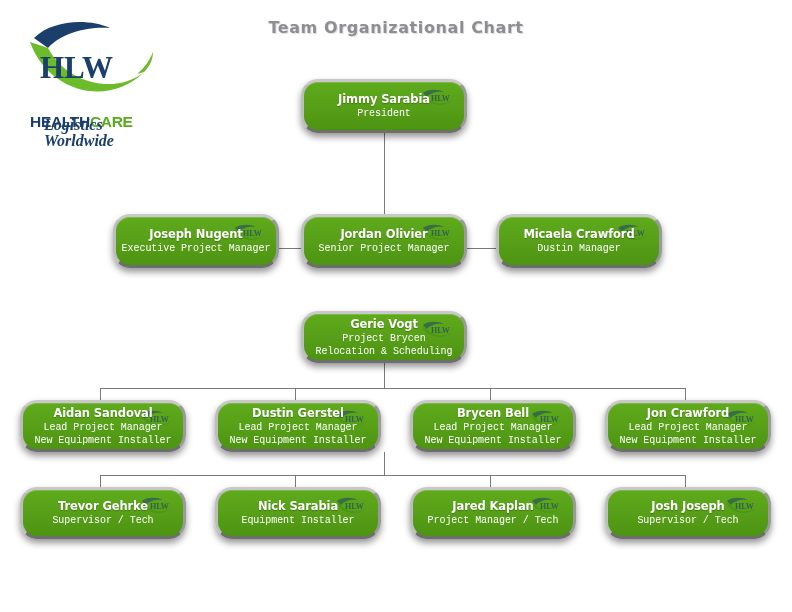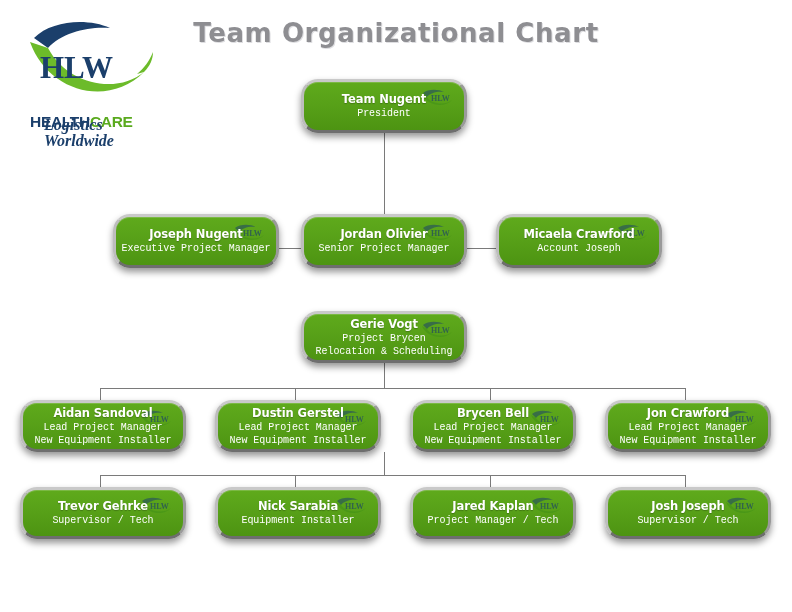--- a/index.html
+++ b/index.html
@@ -64,21 +64,21 @@
 
   
   #title {
     position: absolute;
     left: 0;
     top: 18px;
     width: 792px;
     text-align: center;
     font-family: "DejaVu Sans", sans-serif;
     font-weight: bold;
-    font-size: 26px;
+    font-size: 16px;
     letter-spacing: 0.6px;
     color: #8e8e92;
     text-shadow: 1px 1px 0 rgba(200,200,205,0.6);
   }
 
   
   .line {
     position: absolute;
     background: #7a7a7a;
   }
@@ -171,21 +171,21 @@
   <div class="line vline" style="left:295px; top:475px; height:12px;"></div>
   <div class="line vline" style="left:490px; top:475px; height:12px;"></div>
   <div class="line vline" style="left:685px; top:475px; height:12px;"></div>
 
   <div class="node" style="left:301px; top:79px; width:166px; height:54px;">
     <svg class="wm" viewBox="0 0 34 22">
       <path d="M2 5 C 7 1, 17 1, 23 4 C 16 3, 9 5, 6 9 Z" fill="#1b3f6b" opacity="0.55"></path>
       <path d="M1 6 C 5 17, 23 21, 31 12 C 24 18, 10 16, 6 9 Z" fill="#3f8f17" opacity="0.55"></path>
       <text x="10" y="13" font-family="Liberation Serif, serif" font-size="8" font-weight="bold" fill="#1b3f6b" opacity="0.65">HLW</text>
     </svg>
-    <div class="nm">Team Nugent</div>
+    <div class="nm">Jimmy Sarabia</div>
     <div class="tl">President</div>
   </div>
 
   <div class="node" style="left:113px; top:214px; width:166px; height:54px;">
     <svg class="wm" viewBox="0 0 34 22">
       <path d="M2 5 C 7 1, 17 1, 23 4 C 16 3, 9 5, 6 9 Z" fill="#1b3f6b" opacity="0.55"></path>
       <path d="M1 6 C 5 17, 23 21, 31 12 C 24 18, 10 16, 6 9 Z" fill="#3f8f17" opacity="0.55"></path>
       <text x="10" y="13" font-family="Liberation Serif, serif" font-size="8" font-weight="bold" fill="#1b3f6b" opacity="0.65">HLW</text>
     </svg>
     <div class="nm">Joseph  Nugent</div>
@@ -202,21 +202,21 @@
     <div class="tl">Senior Project Manager</div>
   </div>
 
   <div class="node" style="left:496px; top:214px; width:166px; height:54px;">
     <svg class="wm" viewBox="0 0 34 22">
       <path d="M2 5 C 7 1, 17 1, 23 4 C 16 3, 9 5, 6 9 Z" fill="#1b3f6b" opacity="0.55"></path>
       <path d="M1 6 C 5 17, 23 21, 31 12 C 24 18, 10 16, 6 9 Z" fill="#3f8f17" opacity="0.55"></path>
       <text x="10" y="13" font-family="Liberation Serif, serif" font-size="8" font-weight="bold" fill="#1b3f6b" opacity="0.65">HLW</text>
     </svg>
     <div class="nm">Micaela Crawford</div>
-    <div class="tl">Account Joseph</div>
+    <div class="tl">Dustin Manager</div>
   </div>
 
   <div class="node" style="left:301px; top:311px; width:166px; height:52px;">
     <svg class="wm" viewBox="0 0 34 22">
       <path d="M2 5 C 7 1, 17 1, 23 4 C 16 3, 9 5, 6 9 Z" fill="#1b3f6b" opacity="0.55"></path>
       <path d="M1 6 C 5 17, 23 21, 31 12 C 24 18, 10 16, 6 9 Z" fill="#3f8f17" opacity="0.55"></path>
       <text x="10" y="13" font-family="Liberation Serif, serif" font-size="8" font-weight="bold" fill="#1b3f6b" opacity="0.65">HLW</text>
     </svg>
     <div class="nm">Gerie Vogt</div>
     <div class="tl">Project Brycen</div>

